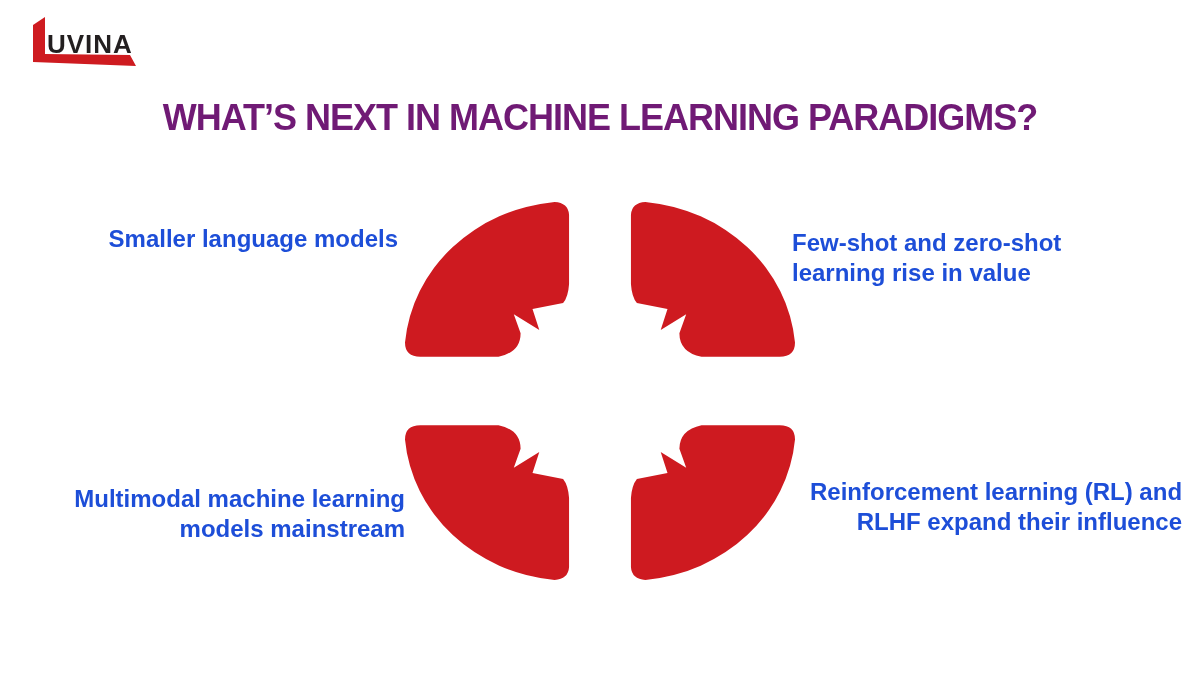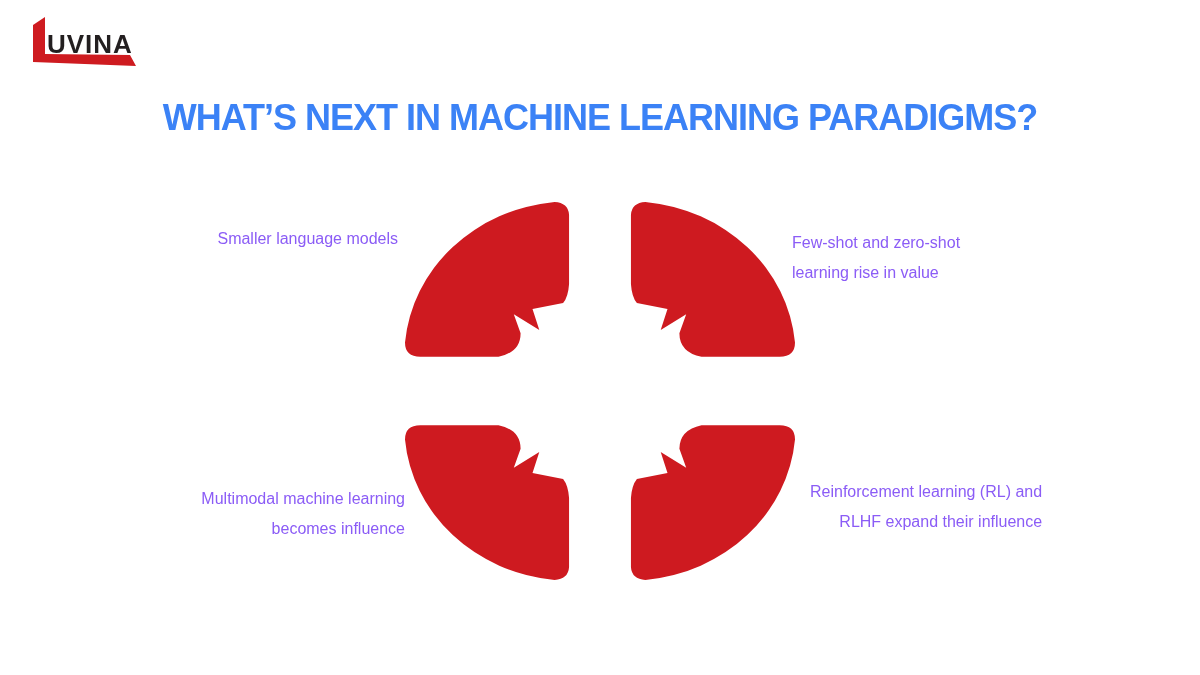--- a/index.html
+++ b/index.html
@@ -33,37 +33,37 @@
     position: absolute;
     left: 0;
     right: 0;
     top: 98px;
     margin: 0;
     text-align: center;
     font-size: 36px;
     line-height: 40px;
     font-weight: 800;
     letter-spacing: -1px;
-    color: #3b82f6;
+    color: #701a75;
   }
 
   
   .cycle {
     position: absolute;
     left: 405px;
     top: 202px;
   }
 
   
   .label {
     position: absolute;
-    font-size: 16px;
-    font-weight: 400;
+    font-size: 24px;
+    font-weight: 700;
     line-height: 30px;
-    color: #8b5cf6;
+    color: #1d4ed8;
     white-space: nowrap;
   }
   .label .line { display: block; }
   .pos-tl { top: 224px; right: 802px; text-align: right; }
   .pos-tr { top: 228px; left: 792px;  text-align: left;  }
   .pos-bl { top: 484px; right: 795px; text-align: right; }
   .pos-br { top: 477px; left: 810px;  text-align: right;  }
 </style>
 </head>
 <body>
@@ -93,21 +93,21 @@
     <span class="line">Smaller language models</span>
   </div>
 
   <div class="label pos-tr">
     <span class="line">Few-shot and zero-shot</span>
     <span class="line">learning rise in value</span>
   </div>
 
   <div class="label pos-bl">
     <span class="line">Multimodal machine learning</span>
-    <span class="line">becomes influence</span>
+    <span class="line">models mainstream</span>
   </div>
 
   <div class="label pos-br">
     <span class="line">Reinforcement learning (RL) and</span>
     <span class="line">RLHF expand their influence</span>
   </div>
 
 </div>
 
 </body></html>

